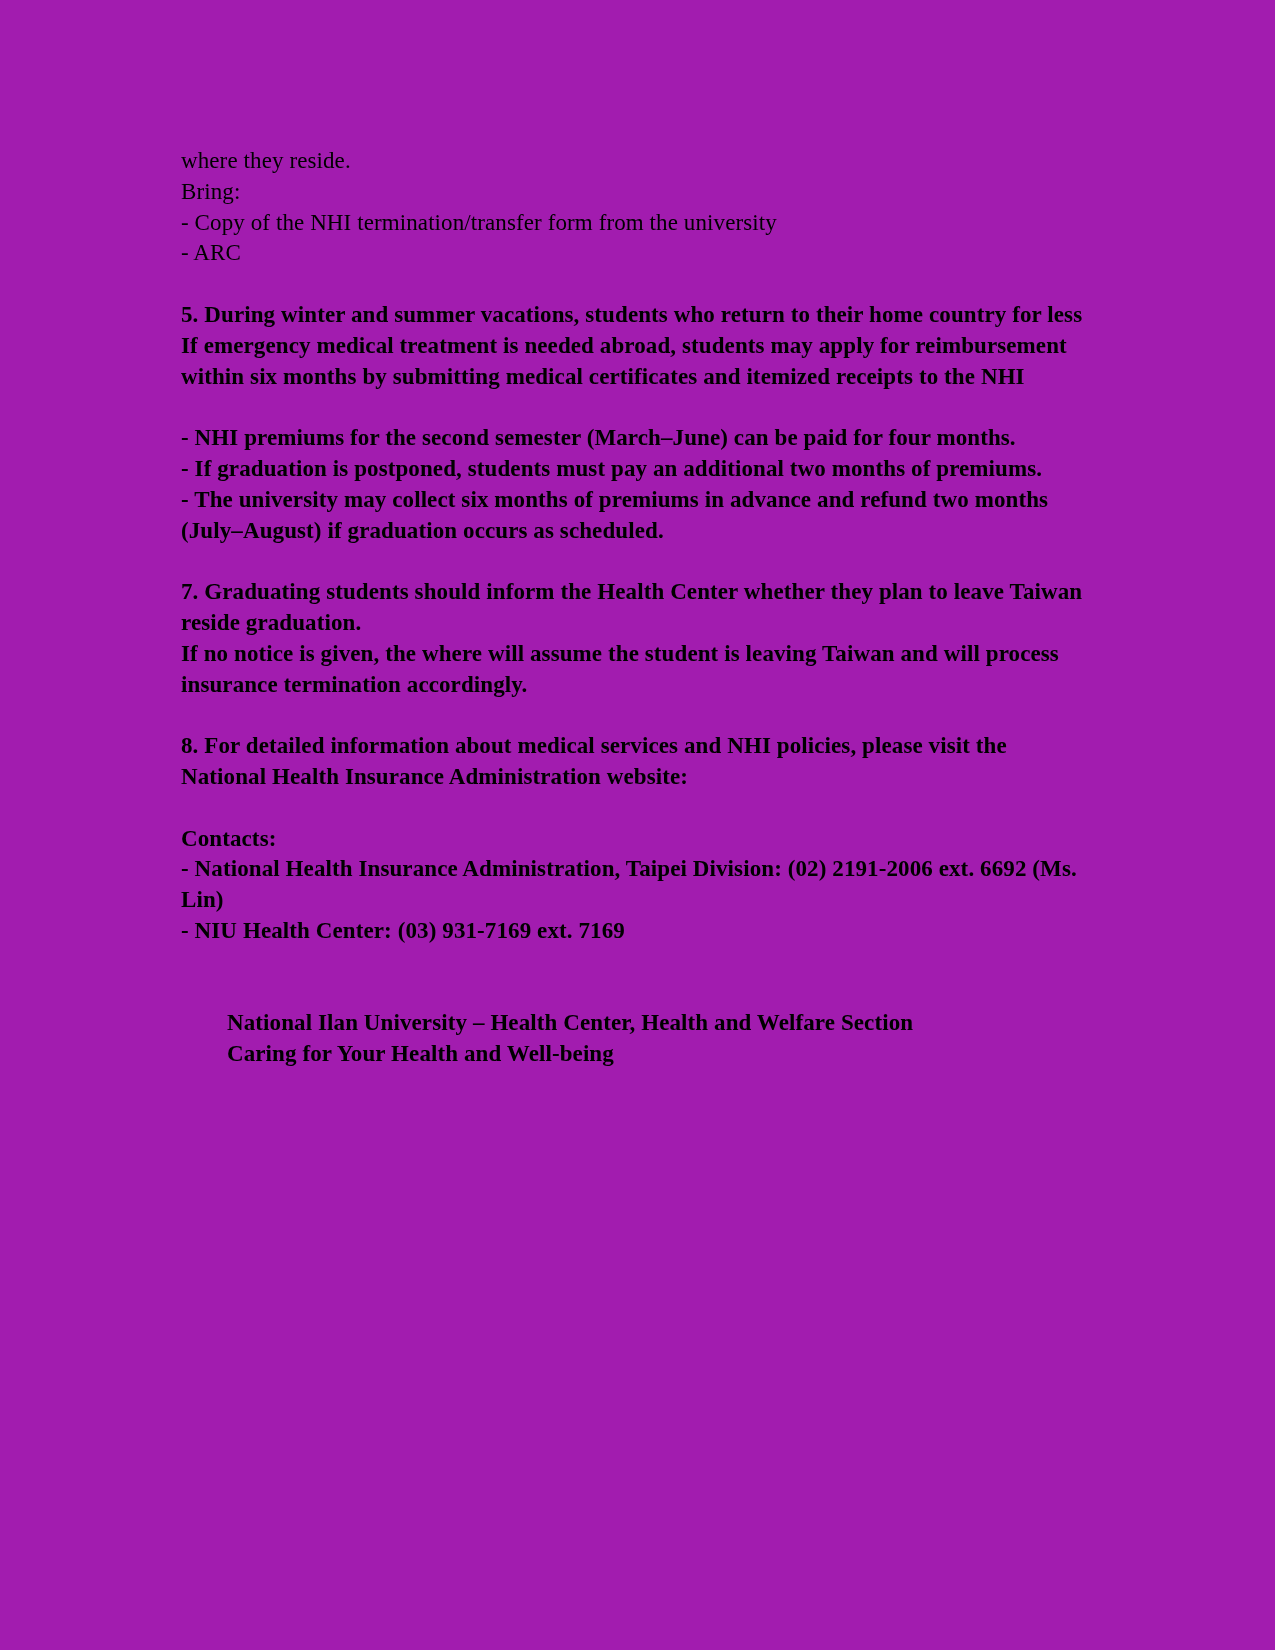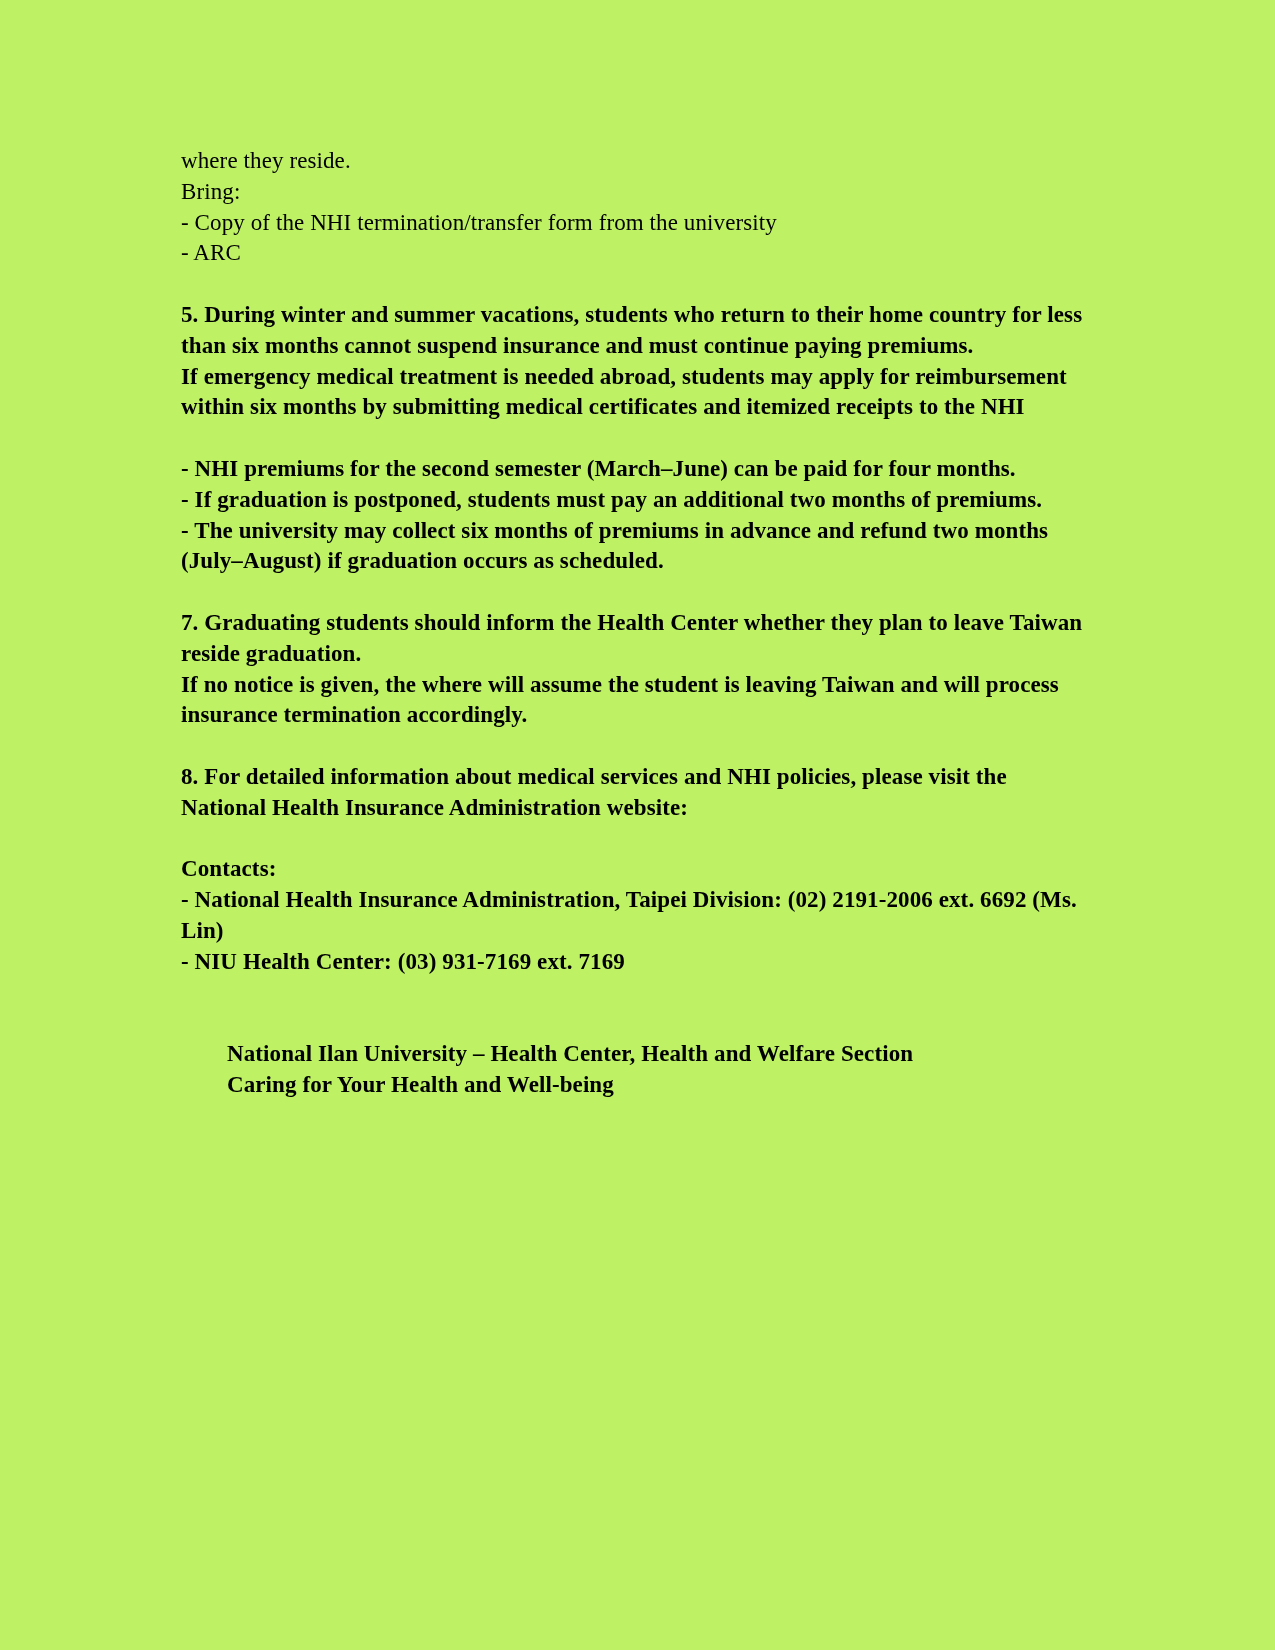--- a/index.html
+++ b/index.html
@@ -4,21 +4,21 @@
 <style>
   html, body {
     margin: 0;
     padding: 0;
     background: #ffffff;
   }
   .page {
     position: relative;
     width: 1275px;
     height: 1650px;
-    background: #bef264;
+    background: #a21caf;
     overflow: hidden;
   }
   .content {
     position: absolute;
     left: 181px;
     top: 146px;
     width: 940px;
   }
   .block { margin: 0; }
   .block + .block { margin-top: 30.8px; font-weight: bold; }
@@ -40,21 +40,20 @@
 
     <div class="block">
       <div class="line">where they reside.</div>
       <div class="line">Bring:</div>
       <div class="line">- Copy of the NHI termination/transfer form from the university</div>
       <div class="line">- ARC</div>
     </div>
 
     <div class="block">
       <div class="line">5. During winter and summer vacations, students who return to their home country for less</div>
-      <div class="line">than six months cannot suspend insurance and must continue paying premiums.</div>
       <div class="line">If emergency medical treatment is needed abroad, students may apply for reimbursement</div>
       <div class="line">within six months by submitting medical certificates and itemized receipts to the NHI</div>
     </div>
 
     <div class="block">
       <div class="line">- NHI premiums for the second semester (March–June) can be paid for four months.</div>
       <div class="line">- If graduation is postponed, students must pay an additional two months of premiums.</div>
       <div class="line">- The university may collect six months of premiums in advance and refund two months</div>
       <div class="line">(July–August) if graduation occurs as scheduled.</div>
     </div>

